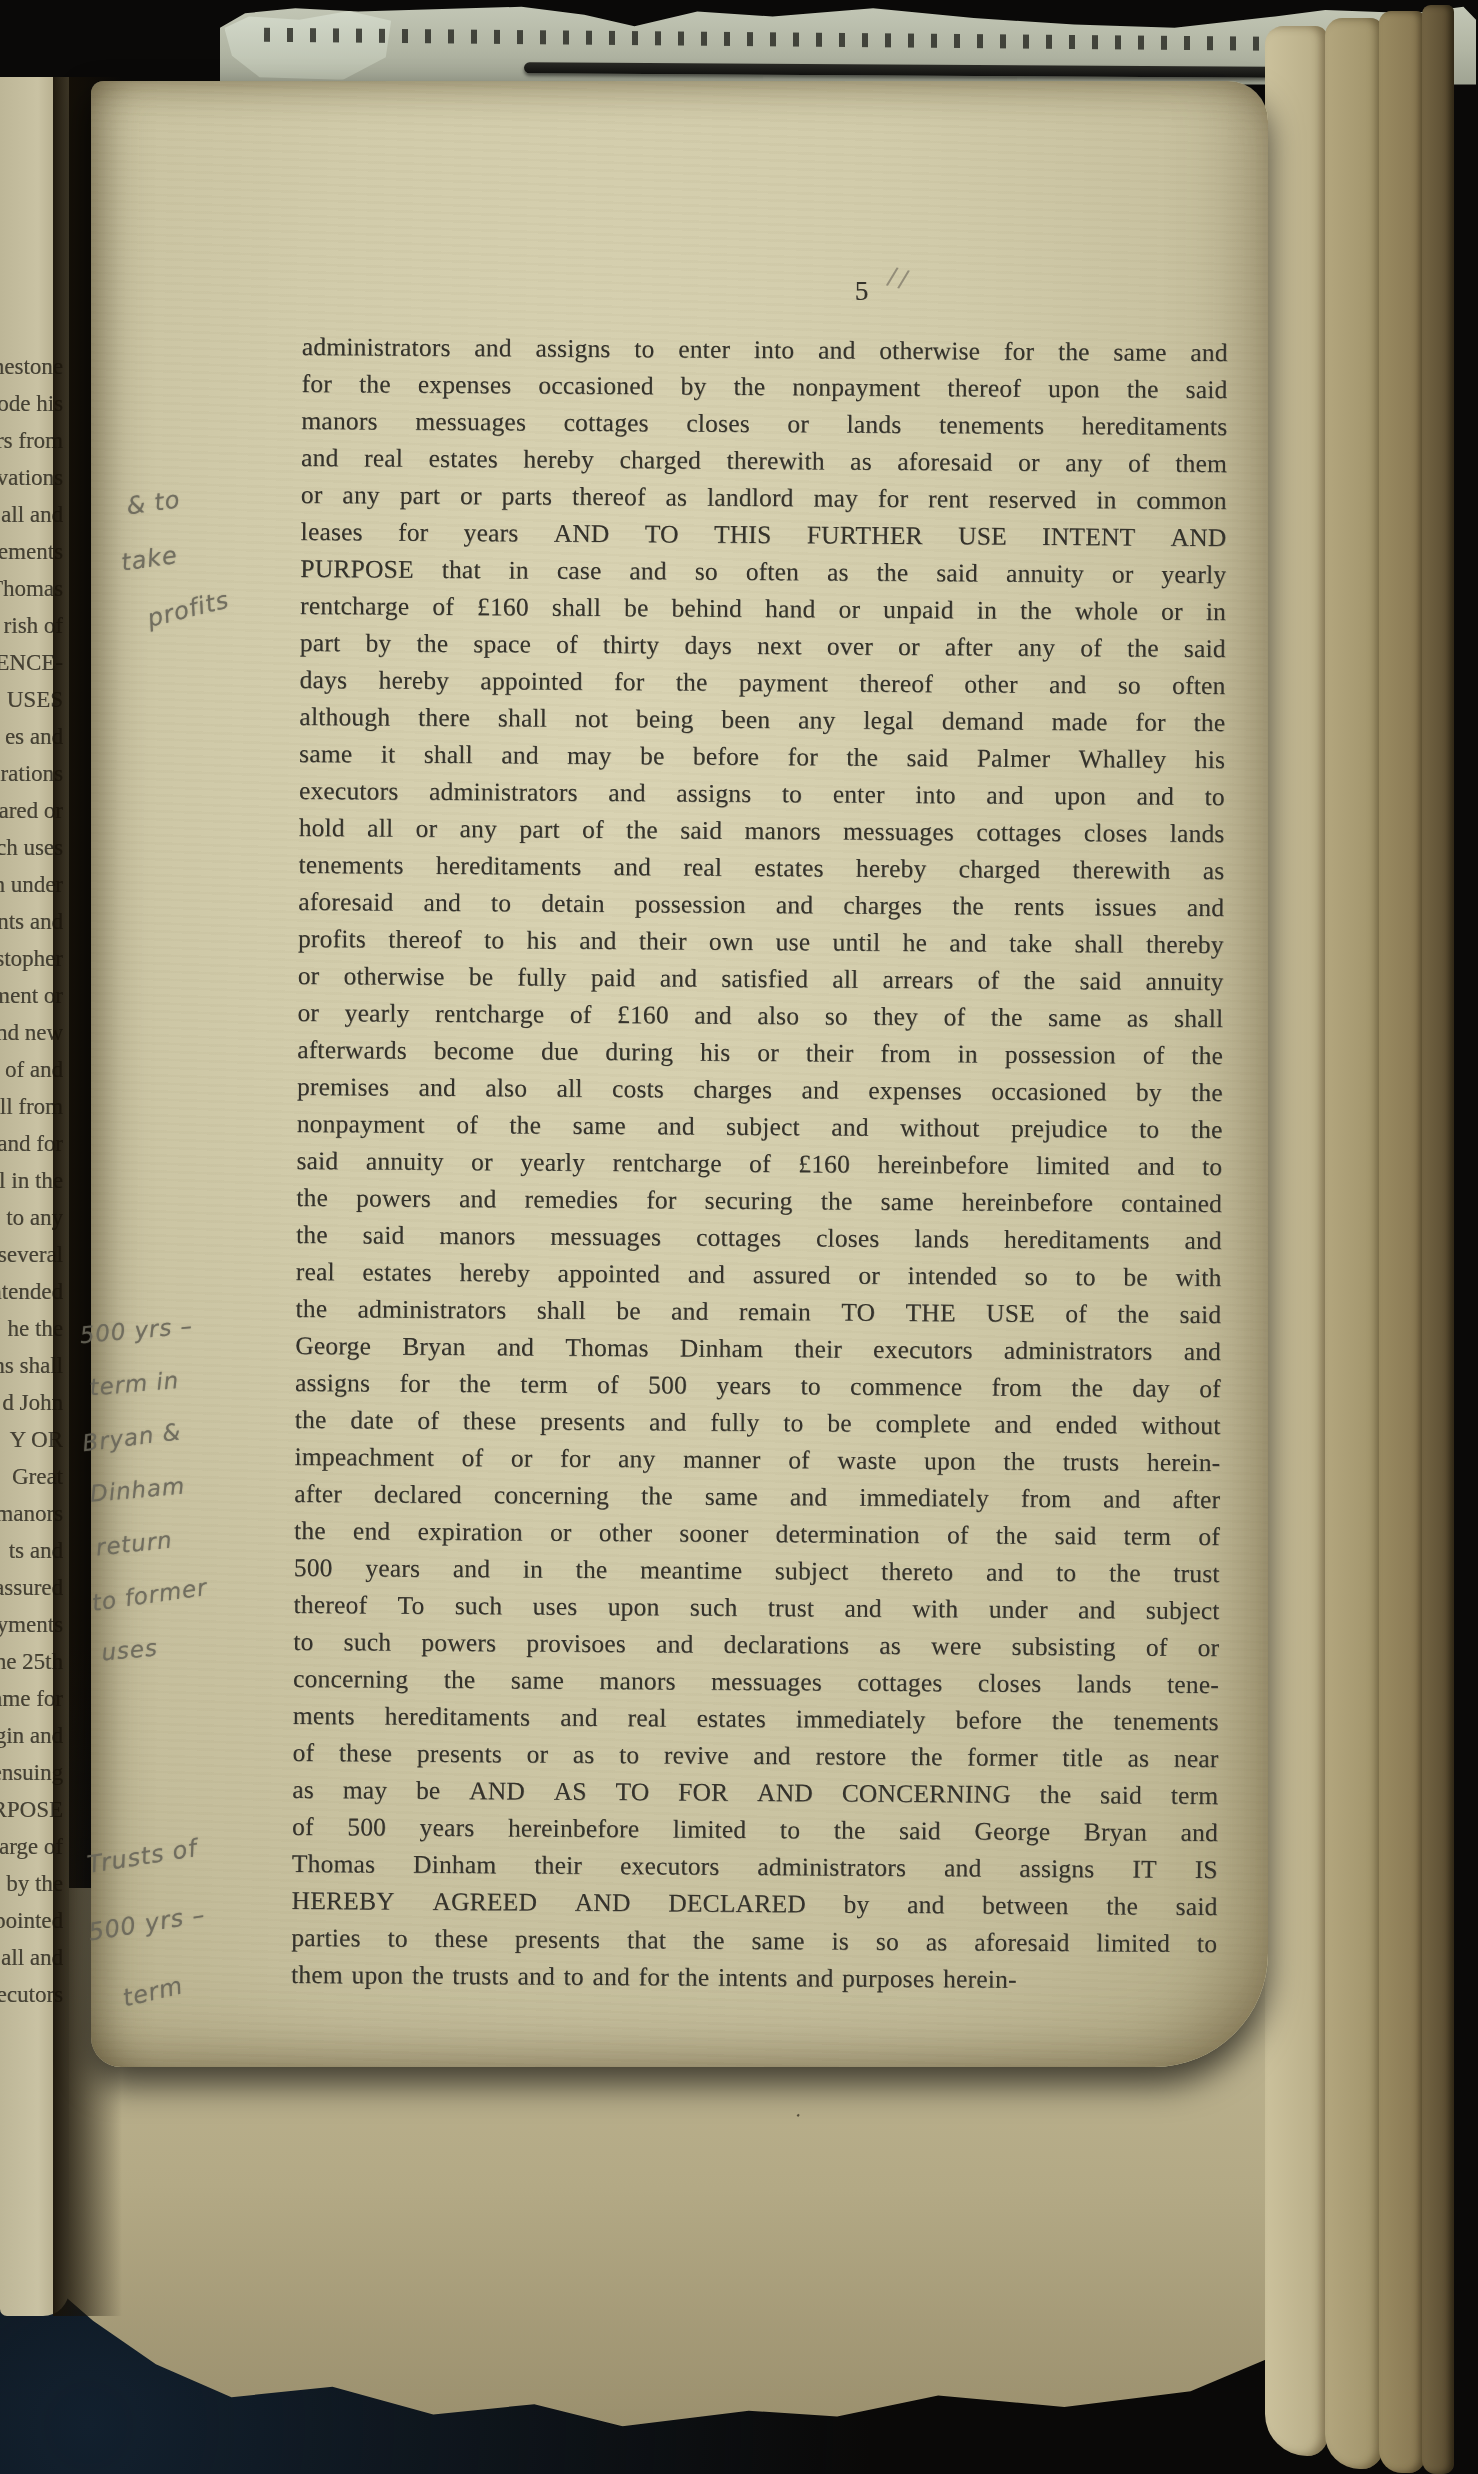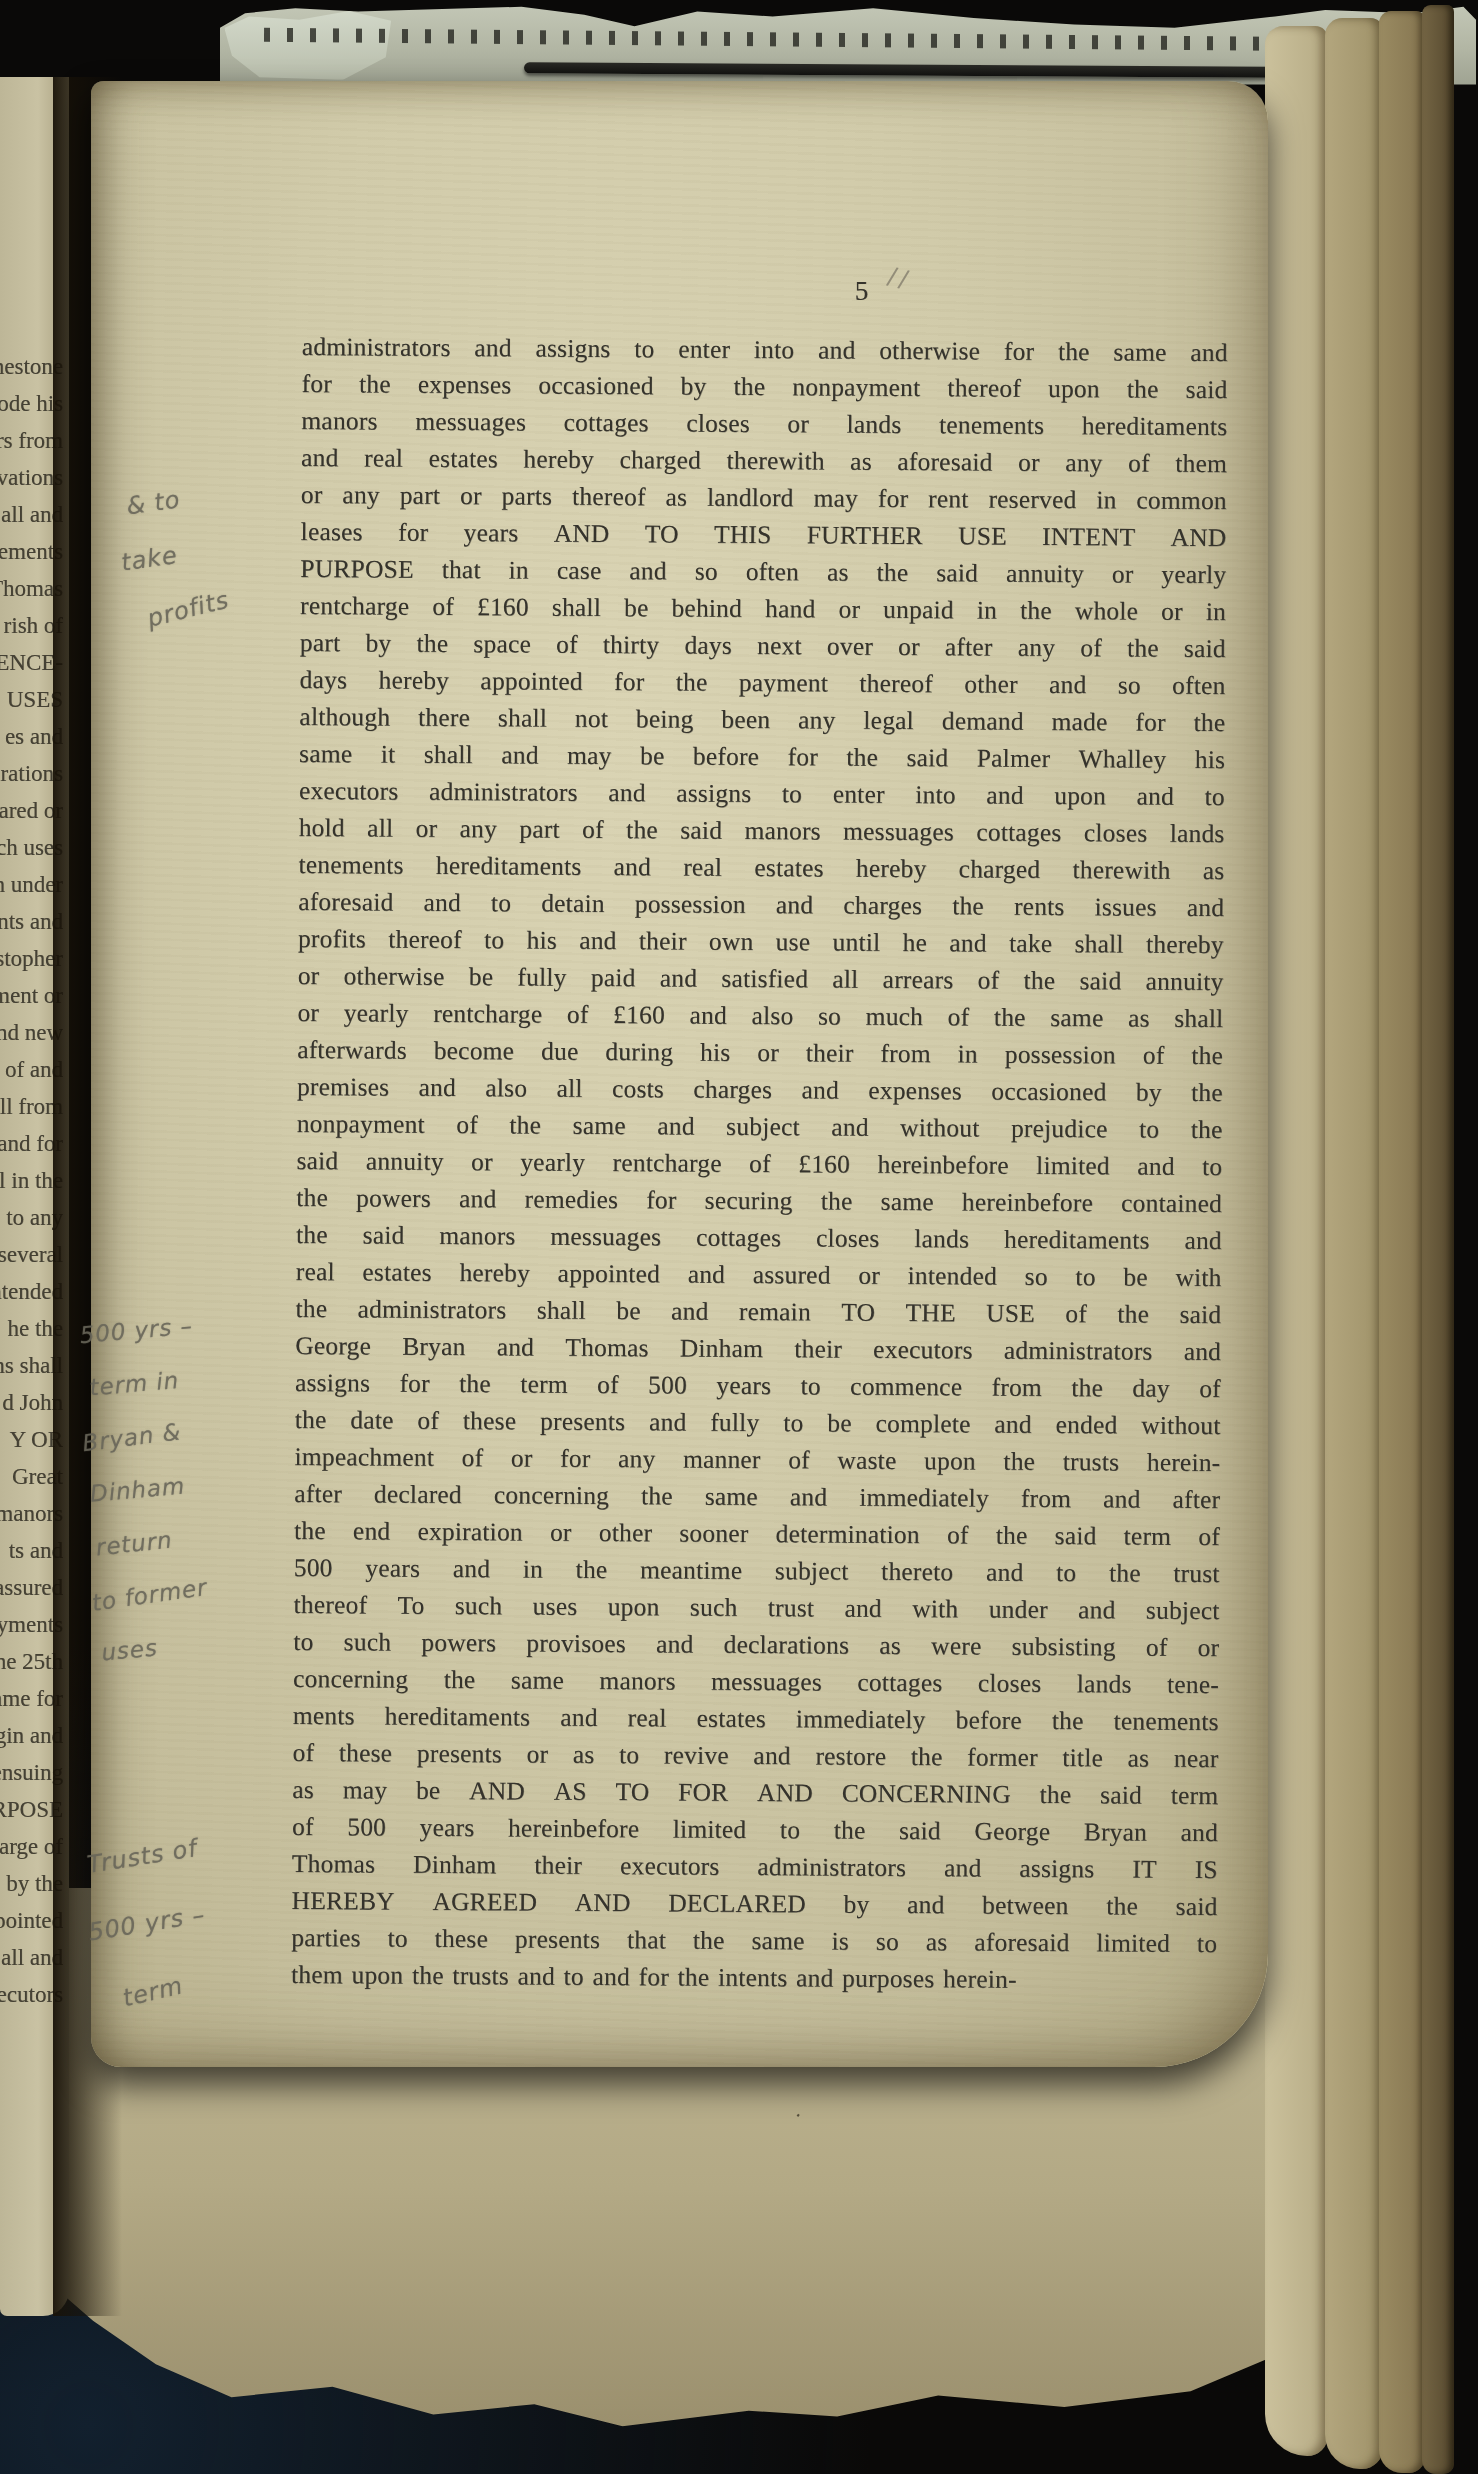--- a/index.html
+++ b/index.html
@@ -451,21 +451,21 @@
       </div>
       <div class="text-line">
         <span>or</span>
         <span>yearly</span>
         <span>rentcharge</span>
         <span>of</span>
         <span>£160</span>
         <span>and</span>
         <span>also</span>
         <span>so</span>
-        <span>much</span>
+        <span>they</span>
         <span>of</span>
         <span>the</span>
         <span>same</span>
         <span>as</span>
         <span>shall</span>
       </div>
       <div class="text-line">
         <span>afterwards</span>
         <span>become</span>
         <span>due</span>

